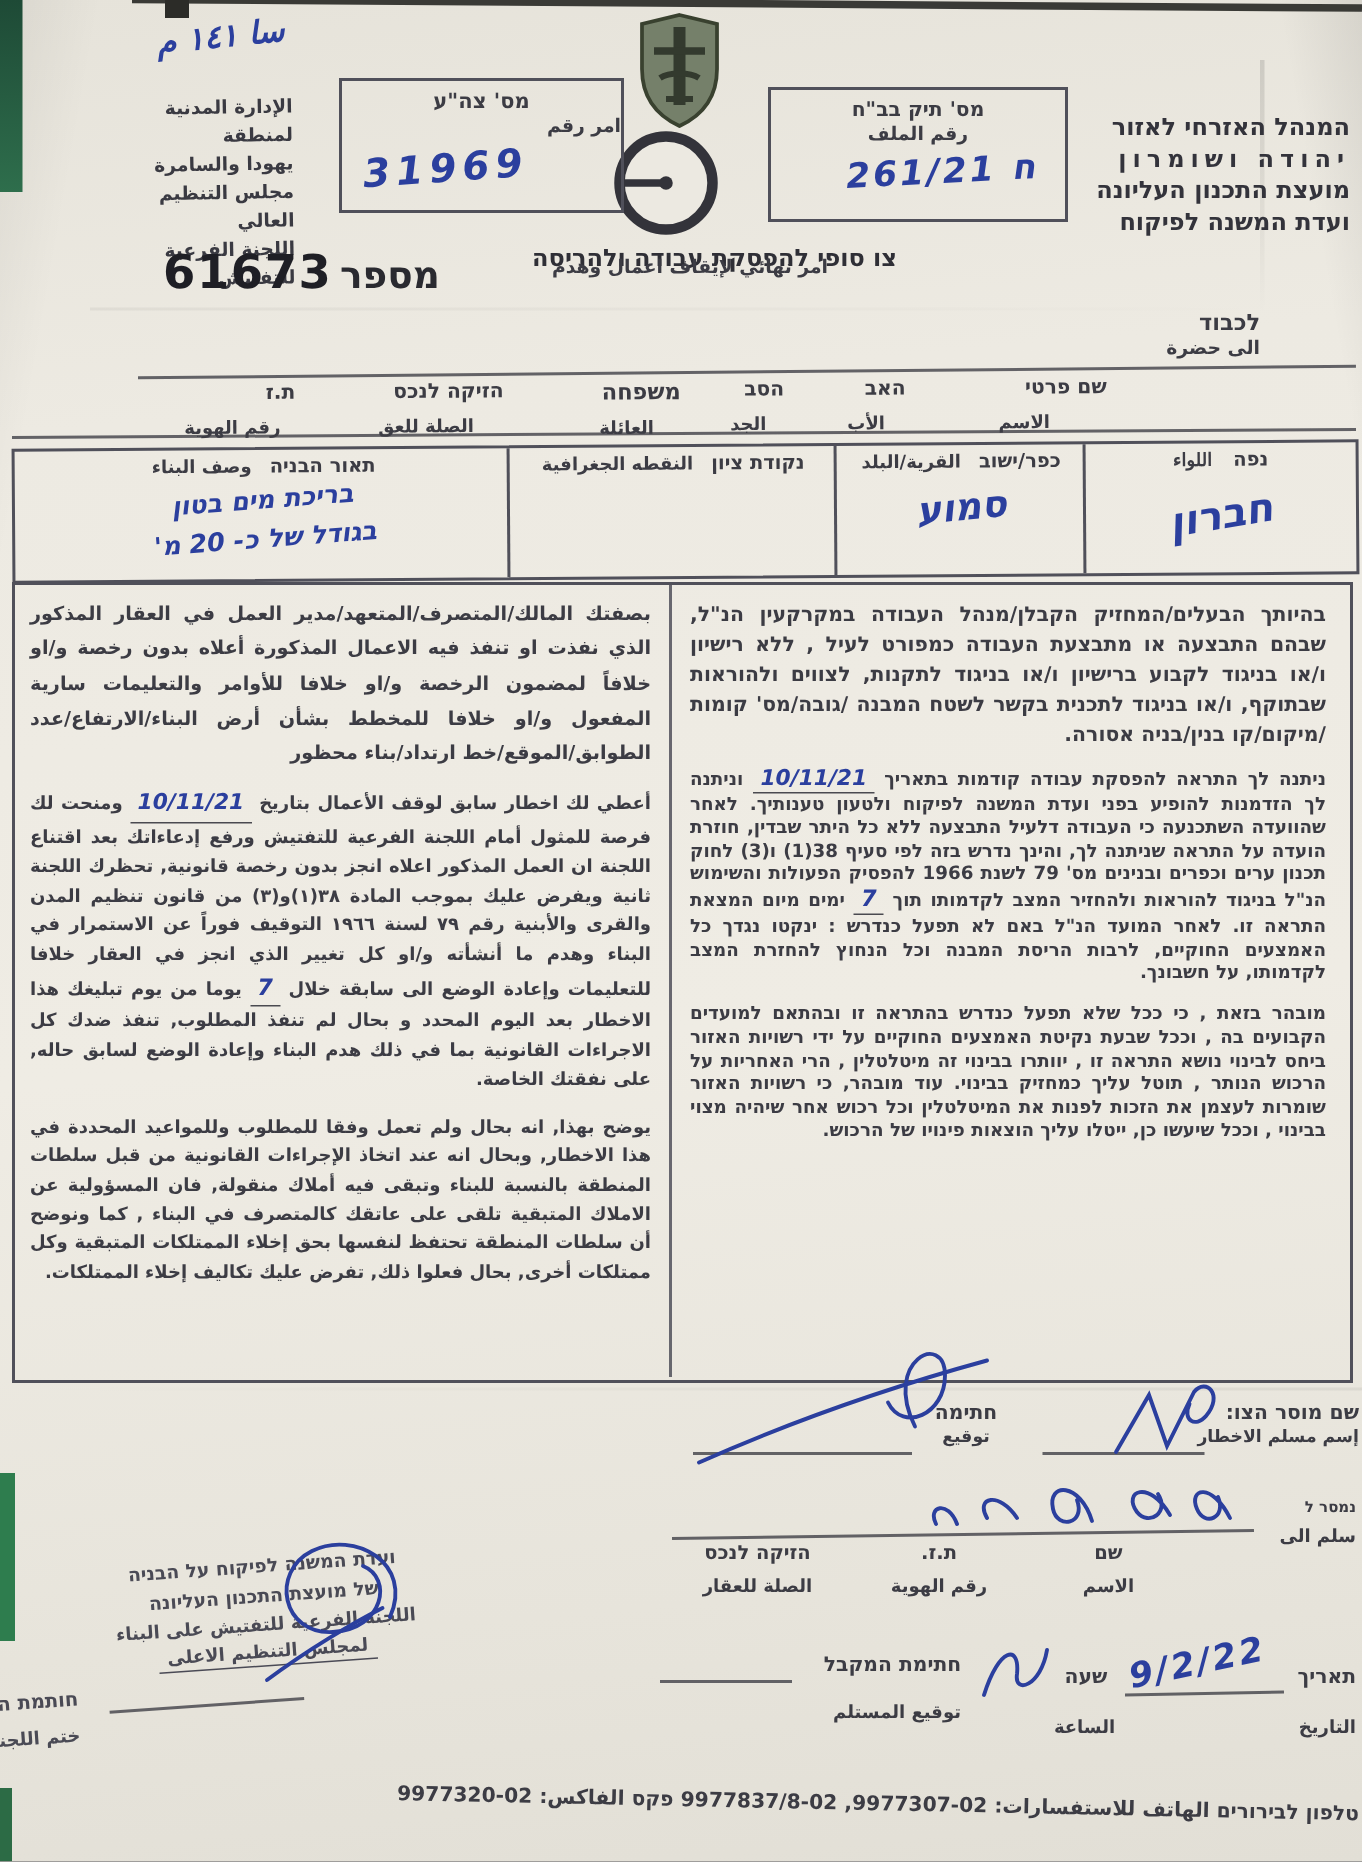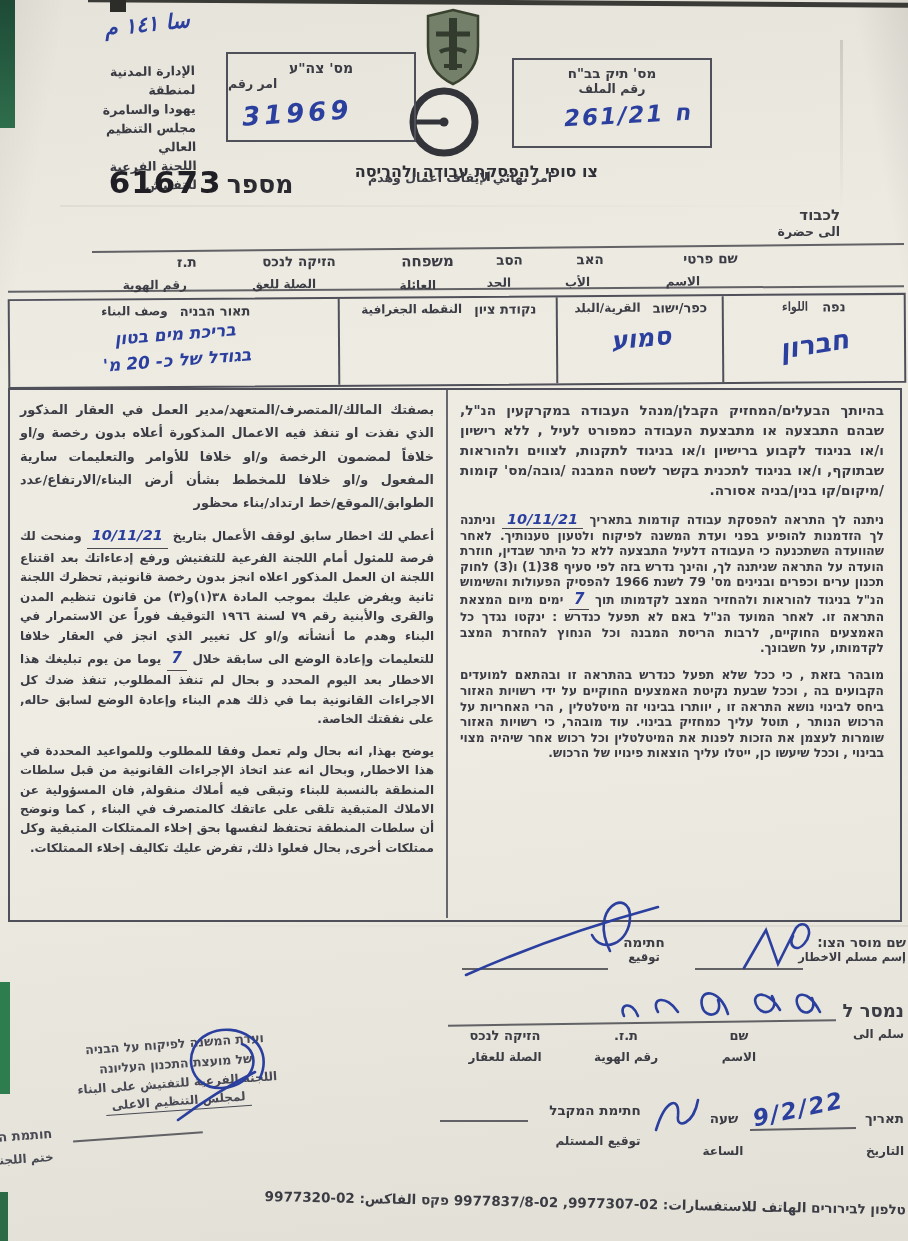--- a/index.html
+++ b/index.html
@@ -34,20 +34,26 @@
   <div class="abs" style="left:110px;top:0;width:16px;height:12px;background:#2c2c28;"></div>
   <div class="abs" style="left:0;top:0;width:15px;height:128px;background:linear-gradient(180deg,#1e4a36,#2e6e4c);"></div>
   <div class="abs" style="left:0;top:982px;width:10px;height:112px;background:#2e7d4e;"></div>
   <div class="abs" style="left:0;top:1192px;width:8px;height:49px;background:#2c6b45;"></div>
   <div class="abs crease" style="left:840px;top:40px;width:3px;height:170px;background:linear-gradient(180deg,rgba(0,0,0,.12),rgba(0,0,0,0));"></div>
   <div class="abs crease" style="left:60px;top:205px;width:800px;height:2px;background:linear-gradient(90deg,rgba(0,0,0,.05),rgba(0,0,0,0));"></div>
   <div class="abs crease" style="left:0px;top:925px;width:908px;height:2px;background:linear-gradient(90deg,rgba(0,0,0,0),rgba(0,0,0,.06));"></div>
 
   <div class="abs hw" style="left:104px;top:8px;width:170px;font-size:21px;font-weight:700;transform:rotate(-6deg);">سا ١٤١ م</div>
 
+  <div class="abs rtl" style="left:660px;top:74px;width:240px;text-align:right;font-weight:700;font-size:16px;line-height:21px;color:#33333b;">
+    <div>המנהל האזרחי לאזור</div>
+    <div style="letter-spacing:4px;">יהודה ושומרון</div>
+    <div>מועצת התכנון העליונה</div>
+    <div>ועדת המשנה לפיקוח</div>
+  </div>
 
   <div class="abs rtl" style="left:64px;top:62px;width:132px;text-align:right;font-weight:700;font-size:12.5px;line-height:19px;color:#3a3a42;transform:rotate(-1deg);">
     <div>الإدارة المدنية لمنطقة</div>
     <div>يهودا والسامرة</div>
     <div>مجلس التنظيم العالي</div>
     <div>اللجنة الفرعية للتفتيش</div>
   </div>
 
   <div class="abs" style="left:424px;top:8px;width:58px;height:78px;">
     <svg width="58" height="78" viewBox="0 0 58 78">
@@ -62,21 +68,21 @@
   <div class="abs" style="left:406px;top:84px;width:76px;height:76px;">
     <svg width="76" height="76" viewBox="0 0 76 76">
       <circle cx="38" cy="38" r="31" fill="#ece9e1" stroke="#33333a" stroke-width="7"></circle>
       <line x1="8" y1="38" x2="38" y2="38" stroke="#33333a" stroke-width="5"></line>
       <circle cx="38" cy="38" r="4.5" fill="#33333a"></circle>
     </svg>
   </div>
 
   <div class="abs box" style="left:226px;top:52px;width:186px;height:86px;">
     <div class="rtl he-lbl" style="text-align:center;font-size:14px;margin-top:6px;">מס' צה"ע</div>
-    <div class="rtl ar-lbl" style="text-align:left;font-size:12.5px;">امر رقم</div>
+    <div class="rtl ar-lbl" style="text-align:right;font-size:12.5px;">امر رقم</div>
     <div class="hw" style="position:absolute;left:14px;top:44px;font-size:26px;font-weight:700;letter-spacing:4px;transform:rotate(-4deg);">31969</div>
   </div>
 
   <div class="abs box" style="left:512px;top:58px;width:196px;height:86px;">
     <div class="rtl he-lbl" style="text-align:center;font-size:13.5px;margin-top:5px;">מס' תיק בב"ח</div>
     <div class="rtl ar-lbl" style="text-align:center;font-size:12.5px;">رقم الملف</div>
     <div class="hw rtl" style="position:absolute;right:18px;top:42px;font-size:23px;font-weight:700;letter-spacing:2px;transform:rotate(-3deg);">ח 261/21</div>
   </div>
 
   <div class="abs rtl" style="left:322px;top:162px;width:276px;text-align:right;font-weight:700;font-size:16px;color:#2f2f36;">צו סופי להפסקת עבודה ולהריסה</div>
@@ -190,21 +196,21 @@
   </div>
   <div class="abs hline" style="left:462px;top:968px;width:146px;height:1.5px;"></div>
   <div class="abs sig" style="left:460px;top:893px;">
     <svg width="205" height="88" viewBox="0 0 205 88">
       <path d="M6,82 C60,58 125,34 198,14"></path>
       <path d="M150,58 C128,14 170,-6 170,24 C170,50 142,62 132,42"></path>
     </svg>
   </div>
 
   <div class="abs rtl" style="left:834px;top:1000px;width:70px;text-align:right;">
-    <div class="he-lbl" style="font-size:18px;">נמסר ל</div>
+    <div class="he-lbl" style="font-size:10px;">נמסר ל</div>
     <div class="ar-lbl" style="font-size:12px;margin-top:6px;">سلم الى</div>
   </div>
   <div class="abs hline" style="left:448px;top:1022px;width:388px;transform:rotate(-.8deg);"></div>
   <div class="abs sig" style="left:608px;top:980px;">
     <svg width="225" height="45" viewBox="0 0 225 45">
       <path d="M212,32 C200,8 184,12 190,26 C195,38 210,32 204,18"></path>
       <path d="M172,30 C158,6 140,14 150,28 C158,38 172,28 164,16"></path>
       <path d="M120,34 C112,8 90,8 94,26 C97,40 116,36 110,20"></path>
       <path d="M70,32 C58,14 42,18 50,32 M30,36 C24,20 10,24 16,36"></path>
     </svg>

